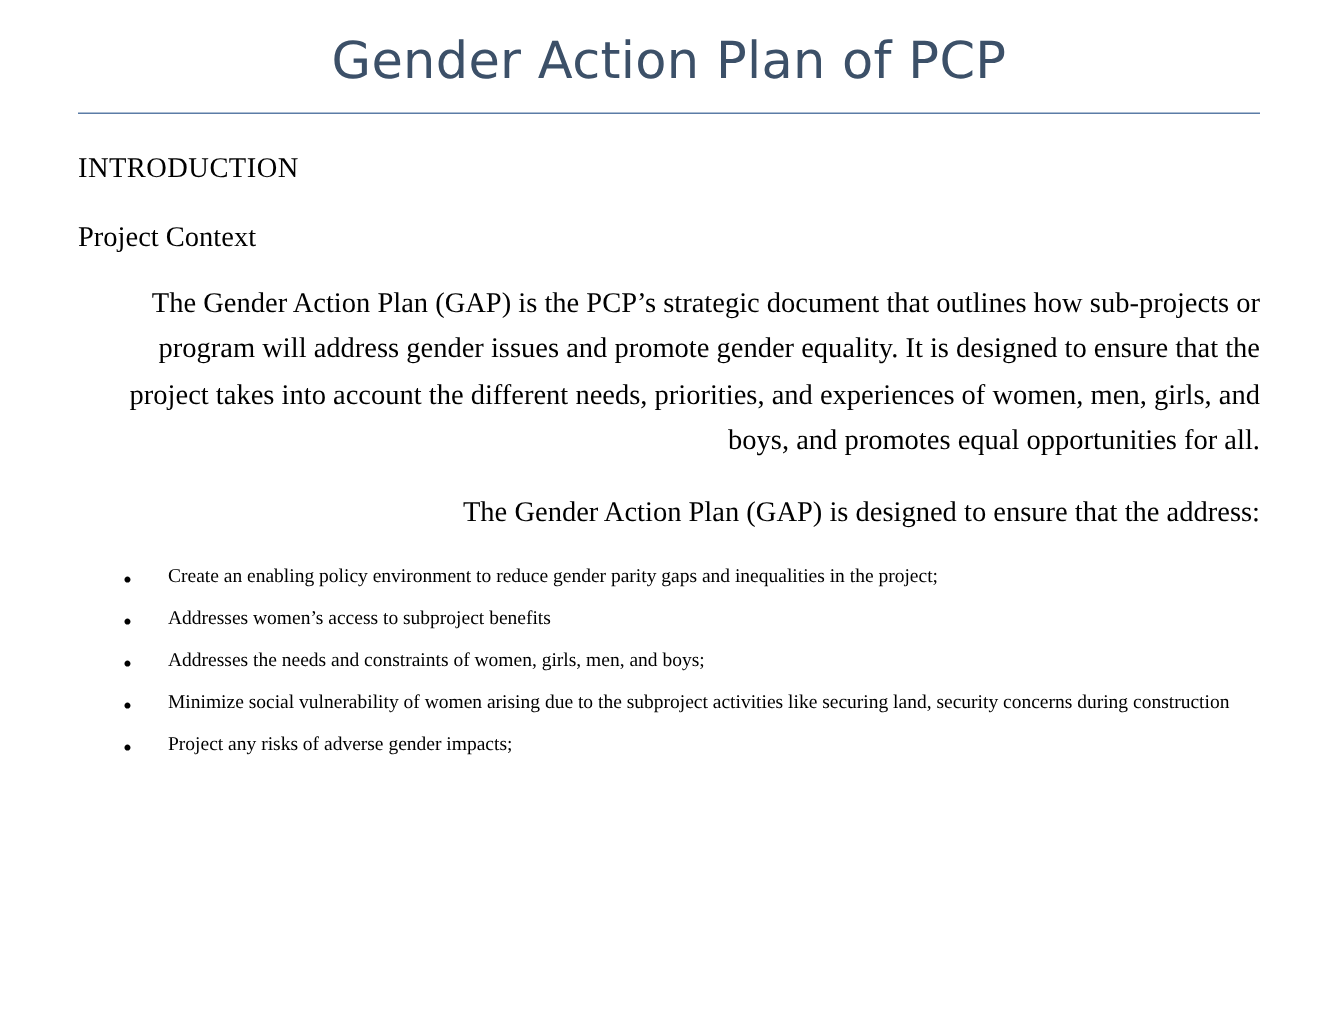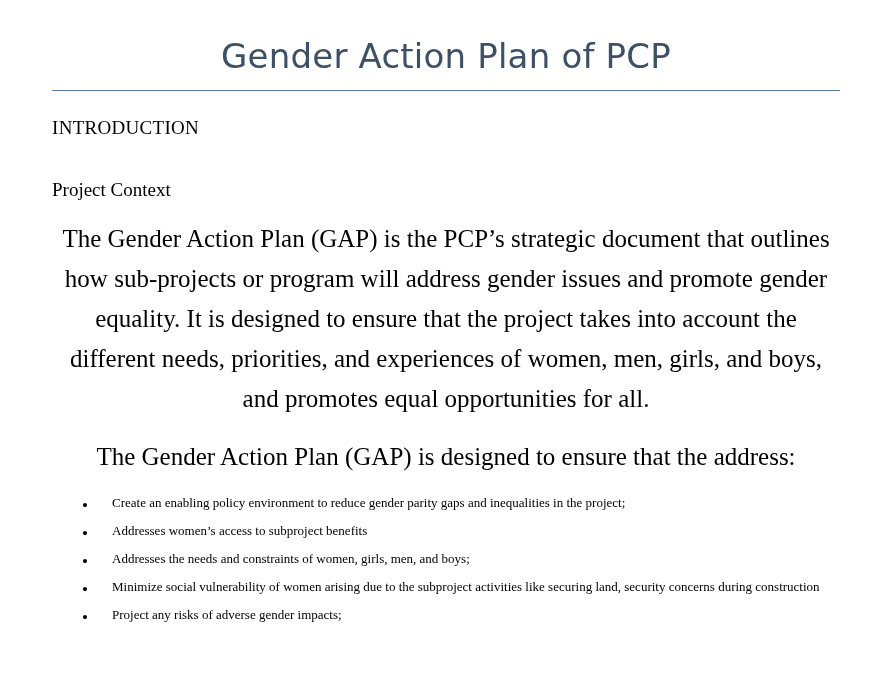--- a/index.html
+++ b/index.html
@@ -11,21 +11,21 @@
     width: 878px;
     height: 676px;
     overflow: hidden;
     font-family: "Liberation Serif", serif;
     color: #000000;
   }
   .page {
     width: 878px;
     height: 676px;
     box-sizing: border-box;
-    padding: 16px 38px 0 52px;
+    padding: 1px 38px 0 52px;
     position: relative;
   }
   .doc-title {
     font-family: "DejaVu Sans", sans-serif;
     font-weight: 400;
     font-size: 34px;
     line-height: 1.2;
     color: #3c5068;
     text-align: center;
     margin: 0;
@@ -40,27 +40,27 @@
   }
   .section-heading {
     font-family: "Liberation Serif", serif;
     font-weight: normal;
     font-size: 19px;
     margin: 26px 0 0 0;
     letter-spacing: 0.3px;
   }
   .subheading {
     font-size: 19px;
-    margin: 40px 0 0 0;
+    margin: 24px 0 0 0;
   }
   .body-para {
-    font-size: 25px;
+    font-size: 19px;
     line-height: 1.6;
     margin: 18px 0 0 0;
-    text-align: center;
+    text-align: right;
   }
   .bullet-list {
     list-style: none;
     margin: 16px 0 0 0;
     padding: 0;
   }
   .bullet-item {
     font-size: 13px;
     line-height: 1.55;
     margin: 0 0 8px 0;

